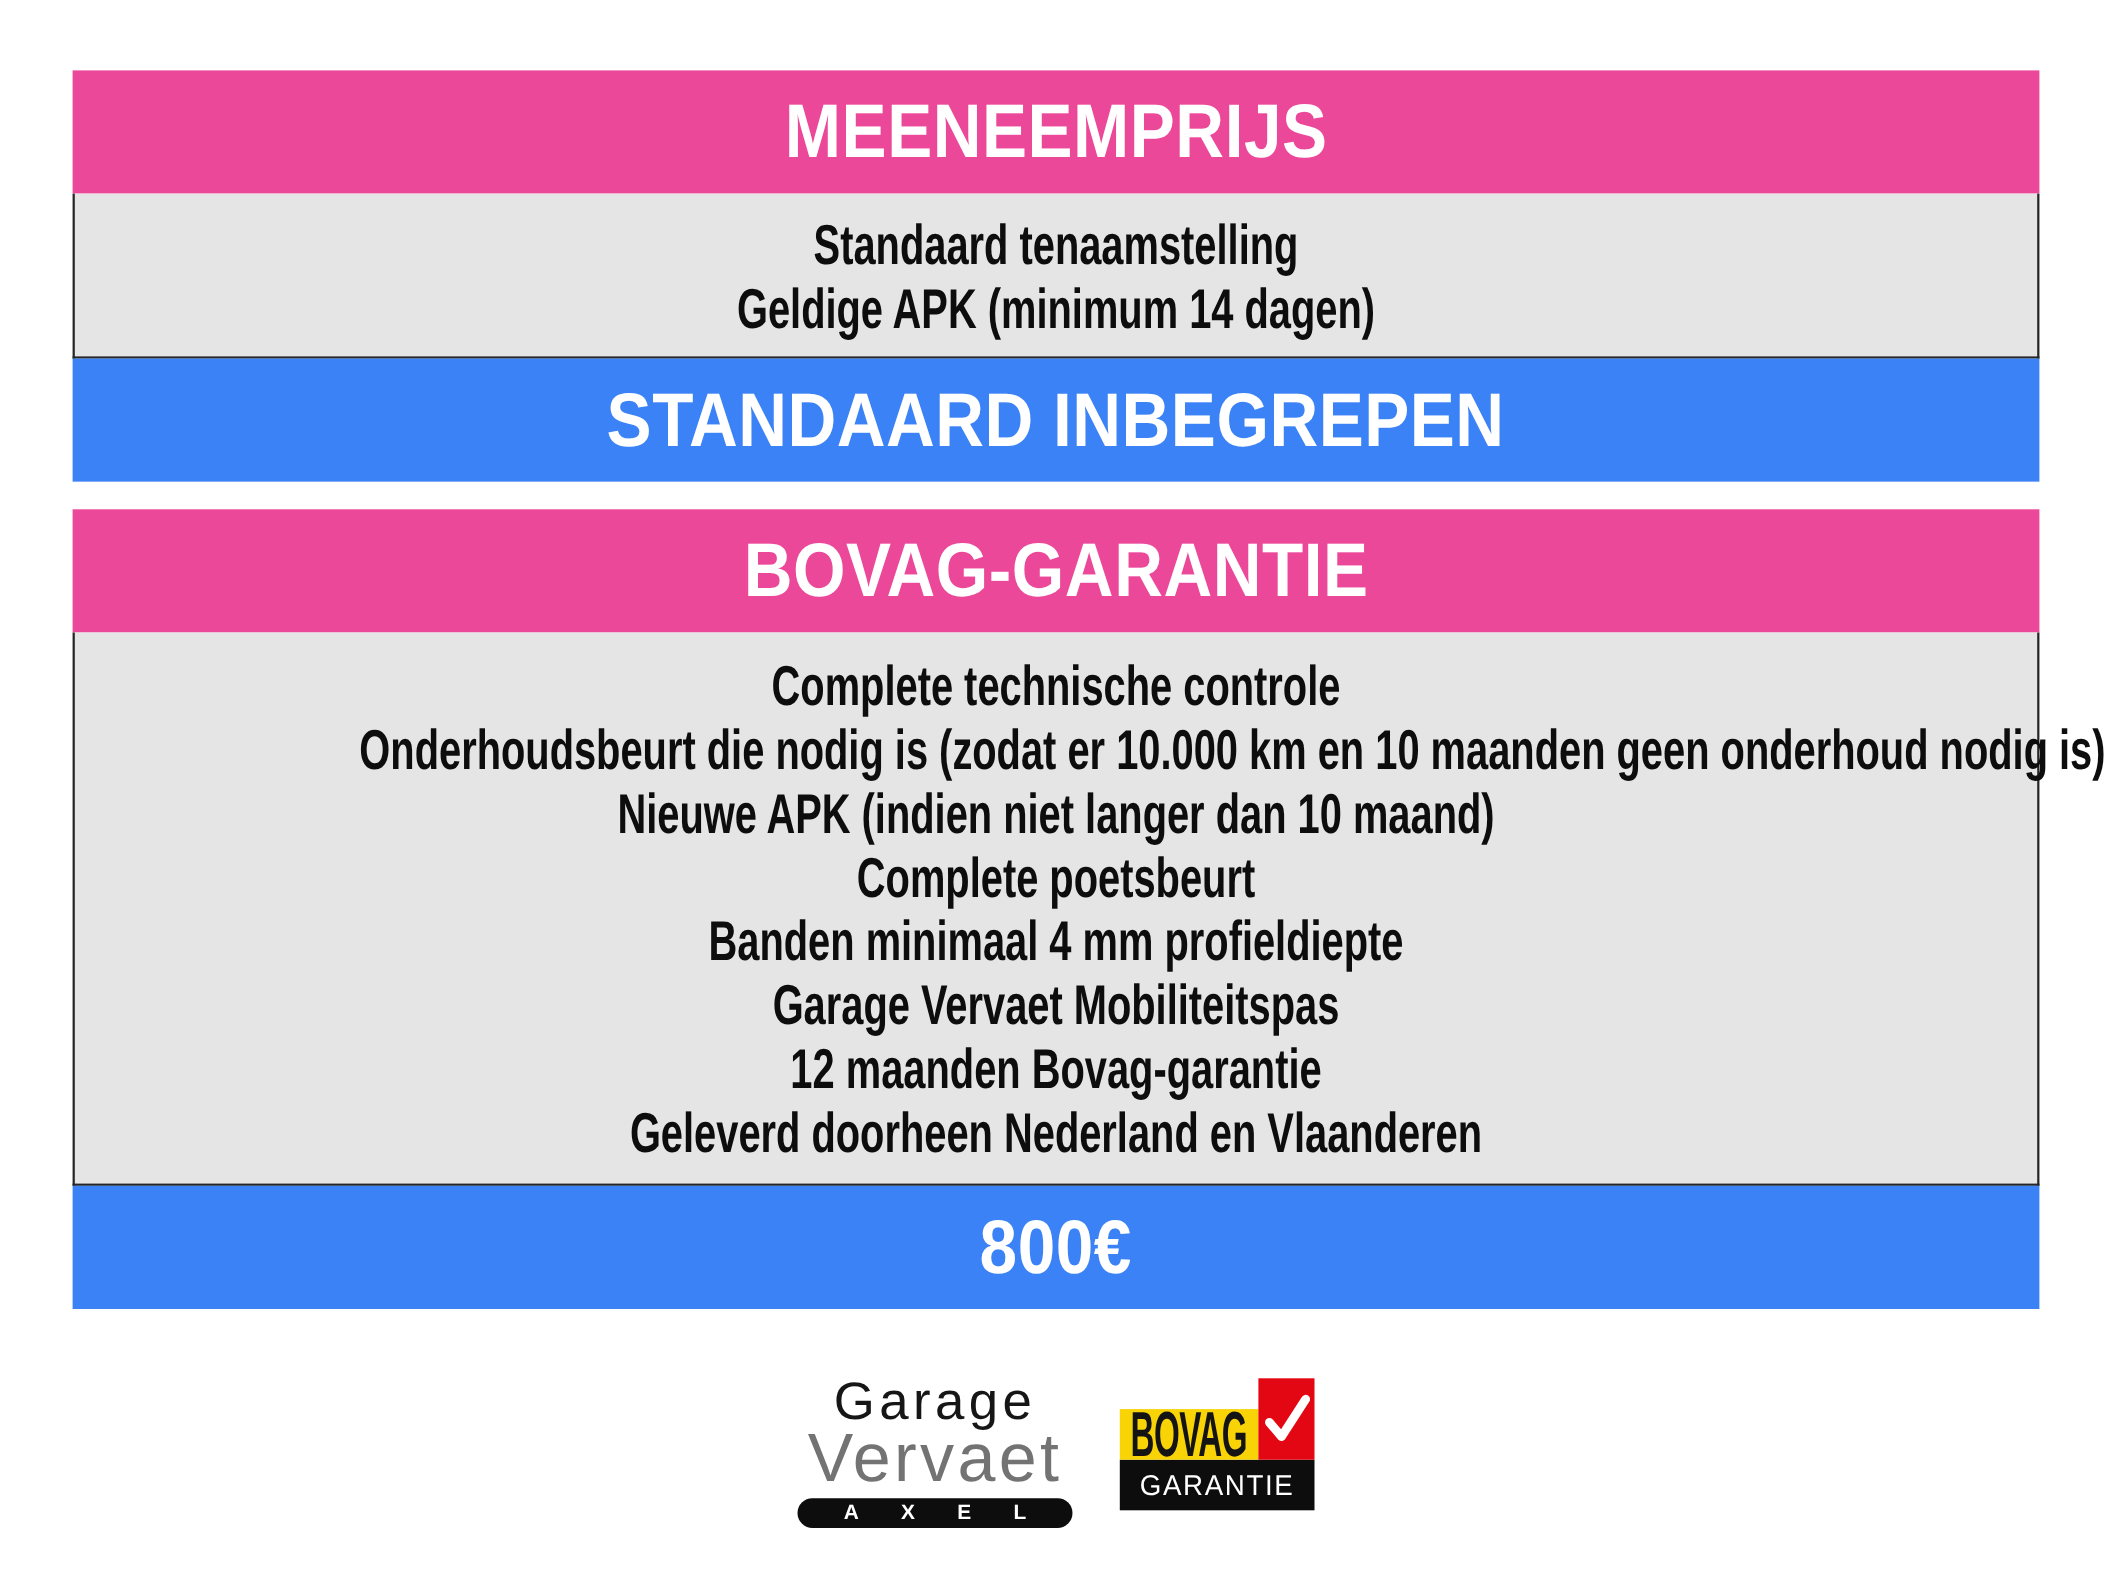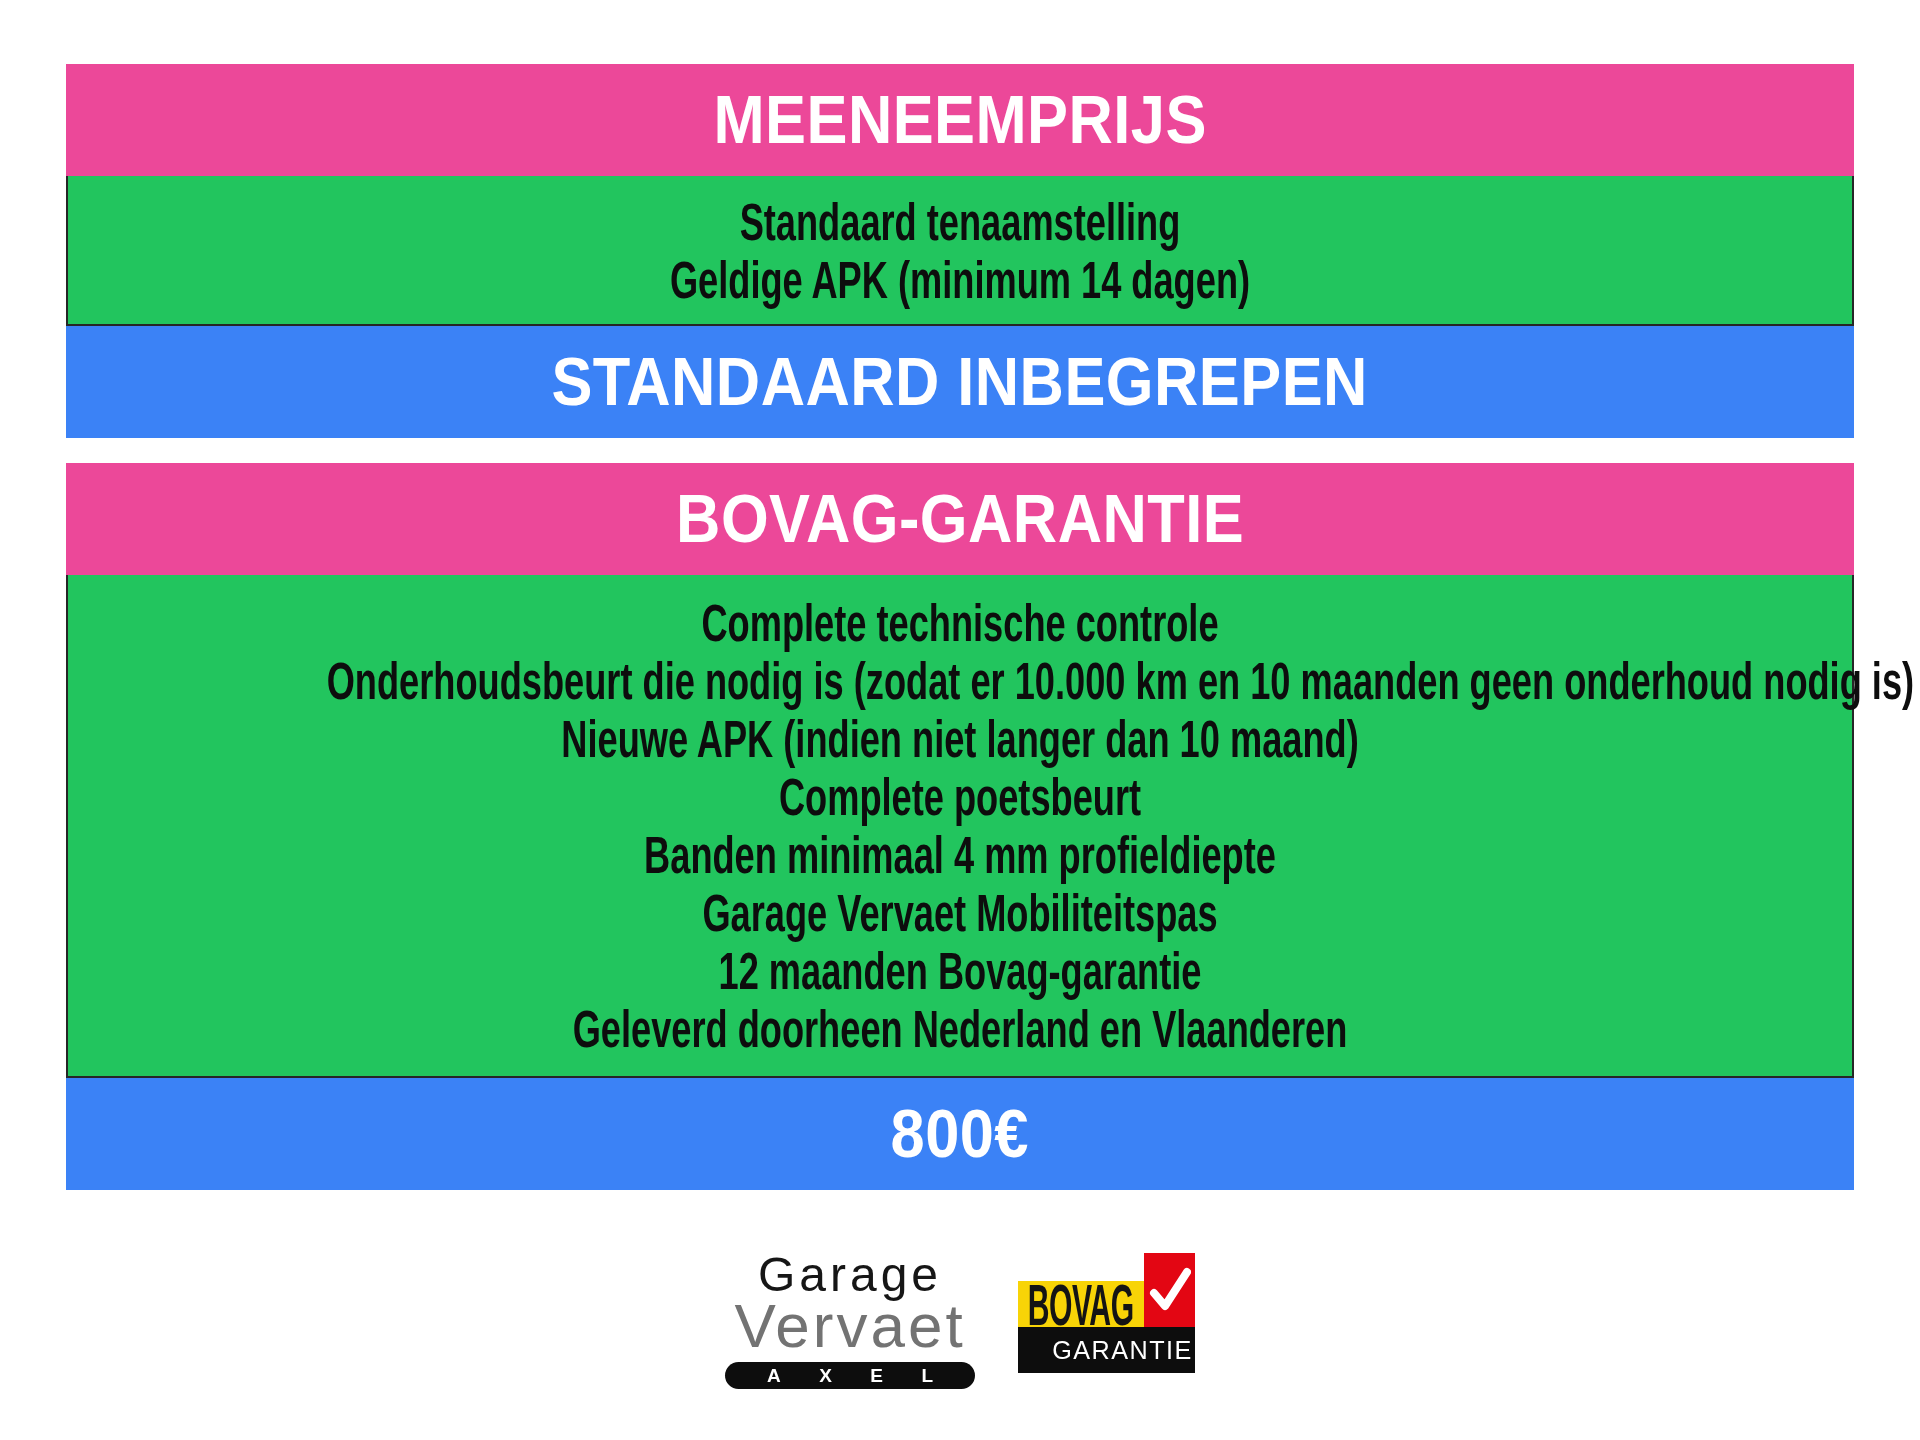--- a/index.html
+++ b/index.html
@@ -30,21 +30,21 @@
     color: #ffffff;
     font-weight: bold;
     font-size: 69px;
     line-height: 112px;
     white-space: nowrap;
     letter-spacing: 0.5px;
     transform: scaleX(0.89);
   }
   
   .panel {
-    background: #22c55e;
+    background: #e5e5e5;
     border-left: 2px solid #262626;
     border-right: 2px solid #262626;
     border-bottom: 2px solid #262626;
     box-sizing: border-box;
   }
   .panel-top { height: 150px; padding-top: 18px; }
   .panel-bovag { height: 503px; padding-top: 20px; }
   .item-line {
     font-size: 51px;
     font-weight: bold;
@@ -122,21 +122,21 @@
     background: #e30613;
     display: flex;
     align-items: center;
     justify-content: center;
   }
   .bovag-black {
     height: 46px;
     background: #0d0d0d;
     display: flex;
     align-items: center;
-    justify-content: flex-end;
+    justify-content: center;
   }
   .garantie-word {
     display: inline-block;
     color: #ffffff;
     font-size: 26px;
     font-weight: normal;
     letter-spacing: 1.5px;
     transform: scaleX(0.97);
     white-space: nowrap;
   }

